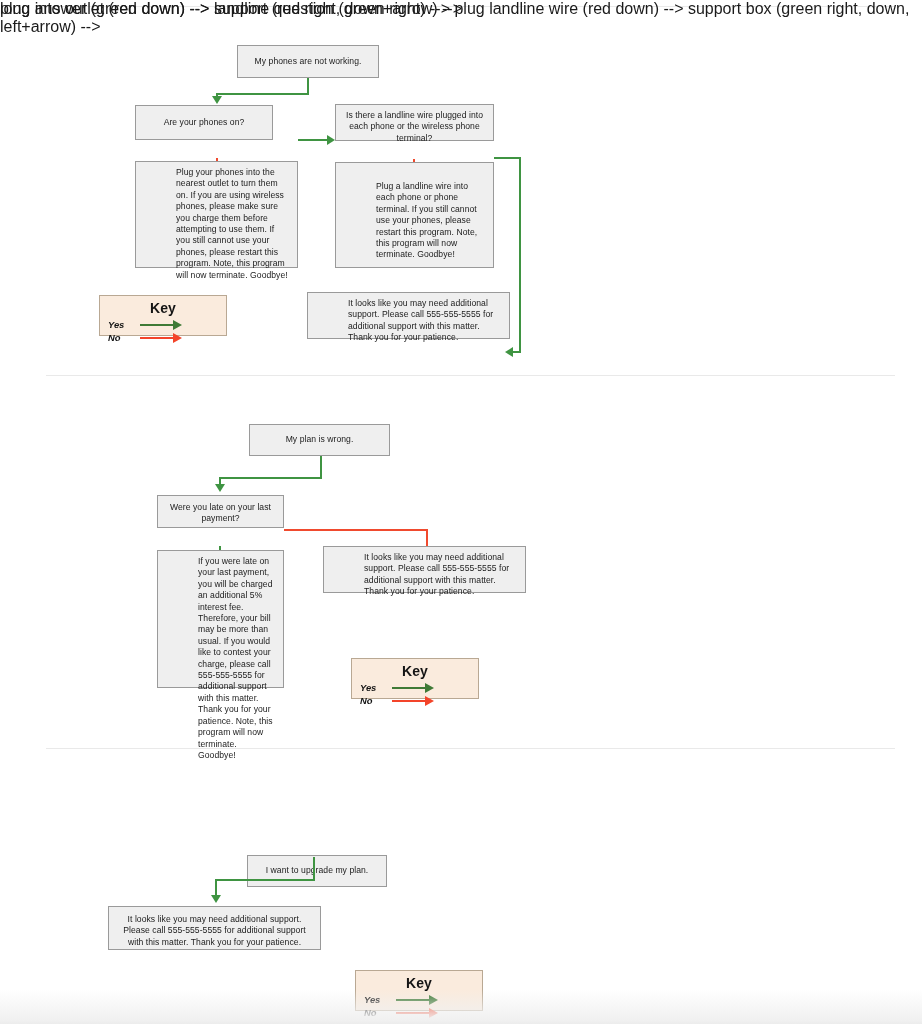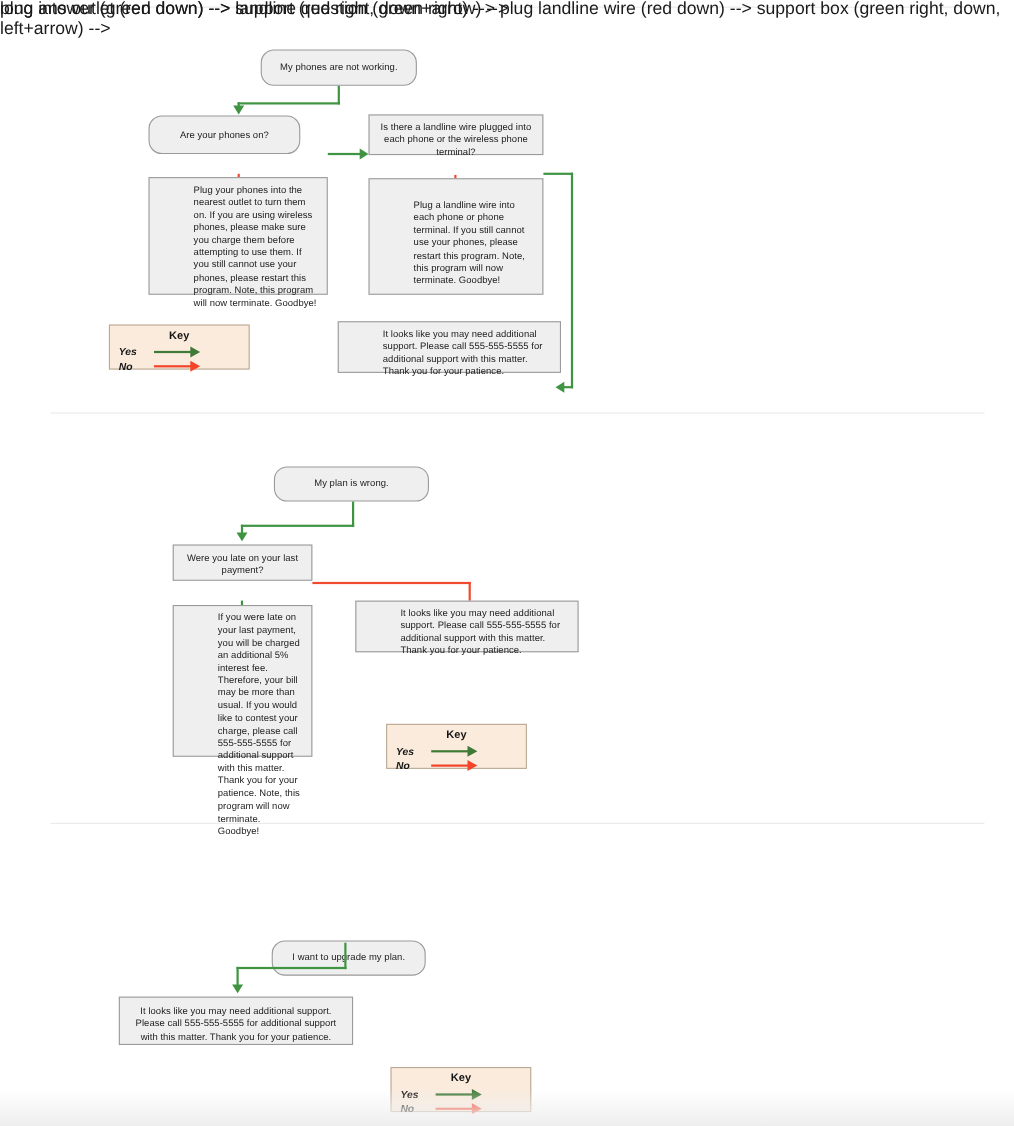--- a/index.html
+++ b/index.html
@@ -57,21 +57,20 @@
     font-size: 8.6px;
     line-height: 11.4px;
     padding: 5px 7px;
     letter-spacing: 0.05px;
   }
   .node.center {
     display: flex;
     align-items: center;
     justify-content: center;
     text-align: center;
-    border-radius: 12px;
   }
   .node.center-top {
     text-align: center;
   }
   .node.left {
     text-align: left;
     padding-left: 40px;
   }
 
   
@@ -119,21 +118,21 @@
   
   .key-box {
     position: absolute;
     box-sizing: border-box;
     background: #faebdd;
     border: 1px solid #b9a893;
     padding: 4px 8px 5px 8px;
   }
   .key-title {
     text-align: center;
-    font-size: 10px;
+    font-size: 14px;
     font-weight: bold;
     color: #141414;
     margin: 0 0 1px 0;
     letter-spacing: 0.1px;
   }
   .key-row {
     display: flex;
     align-items: flex-end;
     height: 13px;
     font-style: italic;

